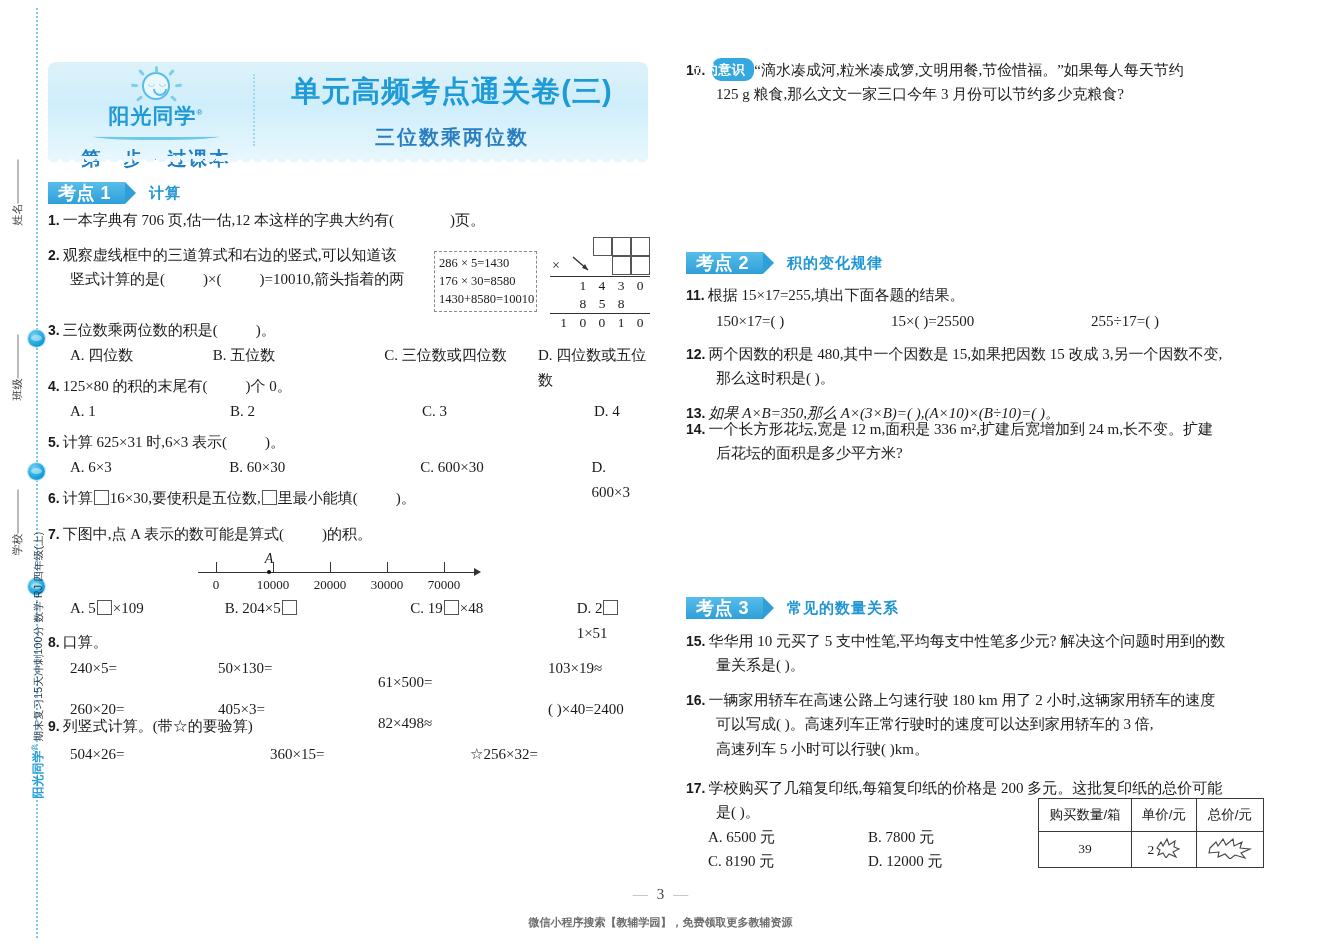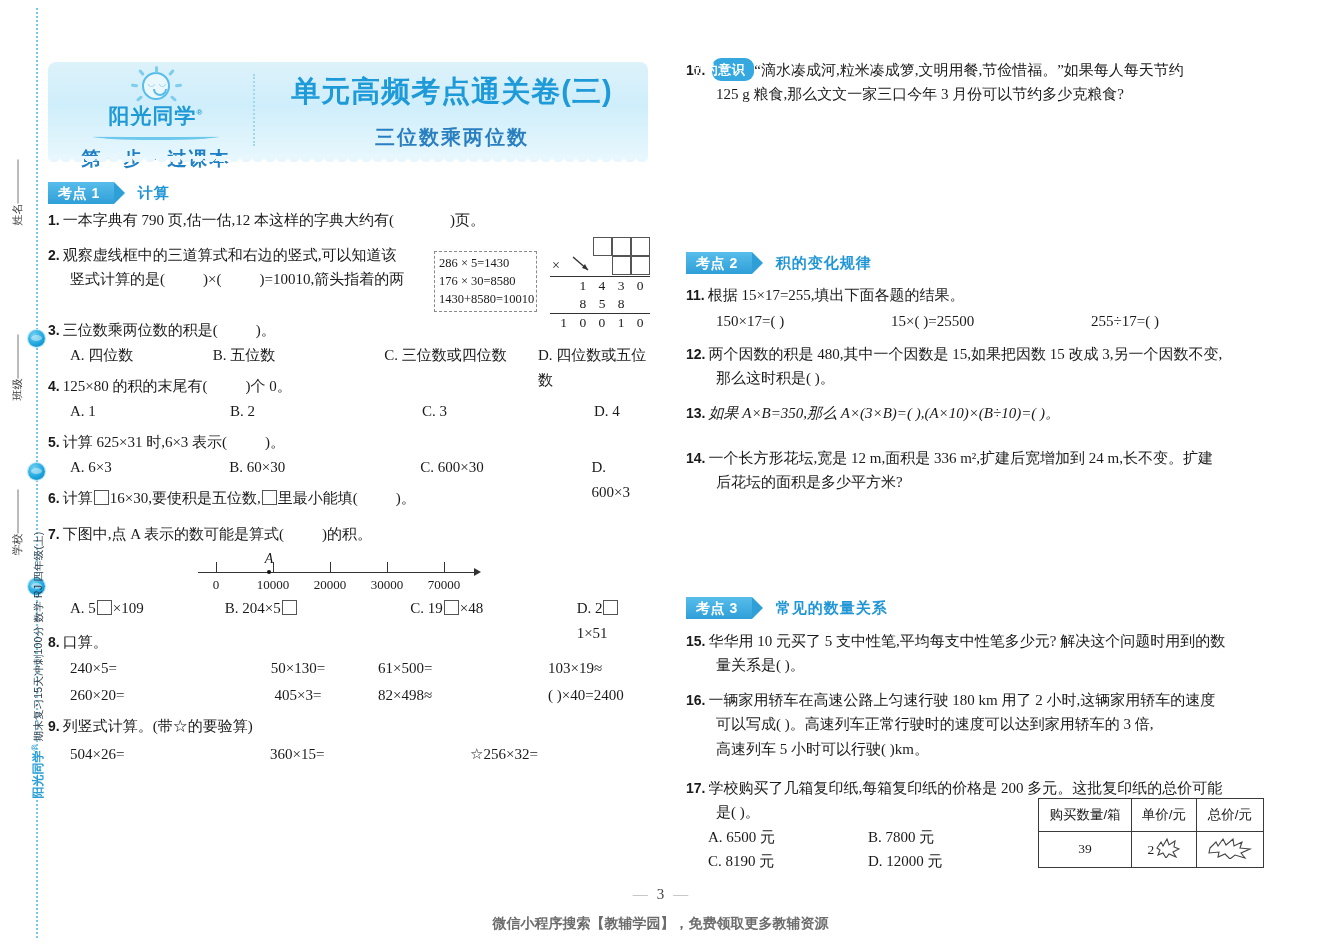--- a/index.html
+++ b/index.html
@@ -100,21 +100,21 @@
     font-family:"Liberation Sans","DejaVu Sans",sans-serif;
     font-size:20px; font-weight:bold; color:#2a7fc0; letter-spacing:2px; margin-top:12px;
   }
 
   
   .kaodian{ display:flex; align-items:center; gap:14px; }
   .kd-tag{
     position:relative; height:22px; padding:0 14px 0 10px;
     background:linear-gradient(180deg,#57bdeb,#2f9fd8);
     color:#fff; font-family:"Liberation Sans","DejaVu Sans",sans-serif;
-    font-size:14px; font-weight:bold; line-height:22px; letter-spacing:.5px;
+    font-size:18px; font-weight:bold; line-height:22px; letter-spacing:.5px;
   }
   .kd-tag::after{
     content:""; position:absolute; right:-11px; top:0;
     border-left:11px solid #2f9fd8;
     border-top:11px solid transparent; border-bottom:11px solid transparent;
   }
   .kd-title{
     font-family:"Liberation Sans","DejaVu Sans",sans-serif;
     font-size:15px; font-weight:bold; color:#2196d6; letter-spacing:1px;
     margin-left:10px;
@@ -134,22 +134,22 @@
 
   .opts{ display:flex; padding-left:22px; margin-top:1px; }
   .opt{ }
   .w4 > .opt:nth-child(1){ width:160px; }
   .w4 > .opt:nth-child(2){ width:192px; }
   .w4 > .opt:nth-child(3){ width:172px; }
 
   .mathrow{ display:flex; padding-left:22px; margin-top:2px; }
   .mathrow .cell{ }
   .k4 > .cell:nth-child(1){ width:148px; }
-  .k4 > .cell:nth-child(2){ width:160px;text-align:center; }
-  .k4 > .cell:nth-child(3){ width:170px; }
+  .k4 > .cell:nth-child(2){ width:160px; }
+  .k4 > .cell:nth-child(3){ width:170px;margin-top:14px; }
 
   .blankbox{
     display:inline-block; width:15px; height:15px;
     border:1px solid #555; vertical-align:-2px; margin:0 1px; background:#fff;
   }
 
   
   .q2wrap{ position:relative; }
   .dashbox{
     position:absolute; left:386px; top:8px; width:103px;
@@ -204,21 +204,21 @@
 
   
   .pagenum{
     position:absolute; left:0; right:0; top:886px; text-align:center;
     font-size:15px; color:#444; font-family:"Liberation Serif",serif;
   }
   .pagenum span.dash{ color:#b5b5b5; margin:0 9px; }
   .footnote{
     position:absolute; left:0; right:0; top:915px; text-align:center;
     font-family:"Liberation Sans","DejaVu Sans",sans-serif;
-    font-size:14px; color:#6d6d6d; font-weight:bold;
+    font-size:11px; color:#6d6d6d; font-weight:bold;
   }
   .it{ font-style:italic;margin-top:30px; }
 </style>
 </head>
 <body>
 
 <div class="page">
 
   <div class="spine">
     <div class="dashline"></div>
@@ -269,21 +269,21 @@
   </div>
 
   <div class="col col-left">
 
     <div class="kaodian" style="position:absolute;top:181px;left:0">
       <div class="kd-tag">考点 1</div>
       <div class="kd-title">计算</div>
     </div>
 
     <div class="q" style="position:absolute;top:208px;left:0;width:600px">
-      <span class="qnum">1.</span><span>一本字典有 790 页,估一估,12 本这样的字典大约有(</span><span style="display:inline-block;width:56px"></span><span>)页。</span>
+      <span class="qnum">1.</span><span>一本字典有 706 页,估一估,12 本这样的字典大约有(</span><span style="display:inline-block;width:56px"></span><span>)页。</span>
     </div>
 
     <div class="q q2wrap" style="position:absolute;top:243px;left:0;width:600px">
       <div style="width:392px">
         <span class="qnum">2.</span><span>观察虚线框中的三道算式和右边的竖式,可以知道该</span>
       </div>
       <div class="indent" style="width:392px">
         <span>竖式计算的是(</span><span style="display:inline-block;width:38px"></span><span>)×(</span><span style="display:inline-block;width:38px"></span><span>)=10010,箭头指着的两</span>
       </div>
 
@@ -433,21 +433,21 @@
       <div style="padding-left:30px;text-indent:-30px">
         <span class="qnum">12.</span><span>两个因数的积是 480,其中一个因数是 15,如果把因数 15 改成 3,另一个因数不变,</span>
       </div>
       <div style="padding-left:30px">那么这时积是(        )。</div>
     </div>
 
     <div class="q" style="position:absolute;top:401px;left:0;width:600px">
       <span class="qnum">13.</span><span class="it">如果 A×B=350,那么 A×(3×B)=(                ),(A×10)×(B÷10)=(                )。</span>
     </div>
 
-    <div class="q" style="position:absolute;top:446px;left:0;width:600px">
+    <div class="q" style="position:absolute;top:417px;left:0;width:600px">
       <div style="padding-left:30px;text-indent:-30px">
         <span class="qnum">14.</span><span>一个长方形花坛,宽是 12 m,面积是 336 m²,扩建后宽增加到 24 m,长不变。扩建</span>
       </div>
       <div style="padding-left:30px">后花坛的面积是多少平方米?</div>
     </div>
 
     <div class="kaodian" style="position:absolute;top:596px;left:0">
       <div class="kd-tag">考点 3</div>
       <div class="kd-title">常见的数量关系</div>
     </div>

